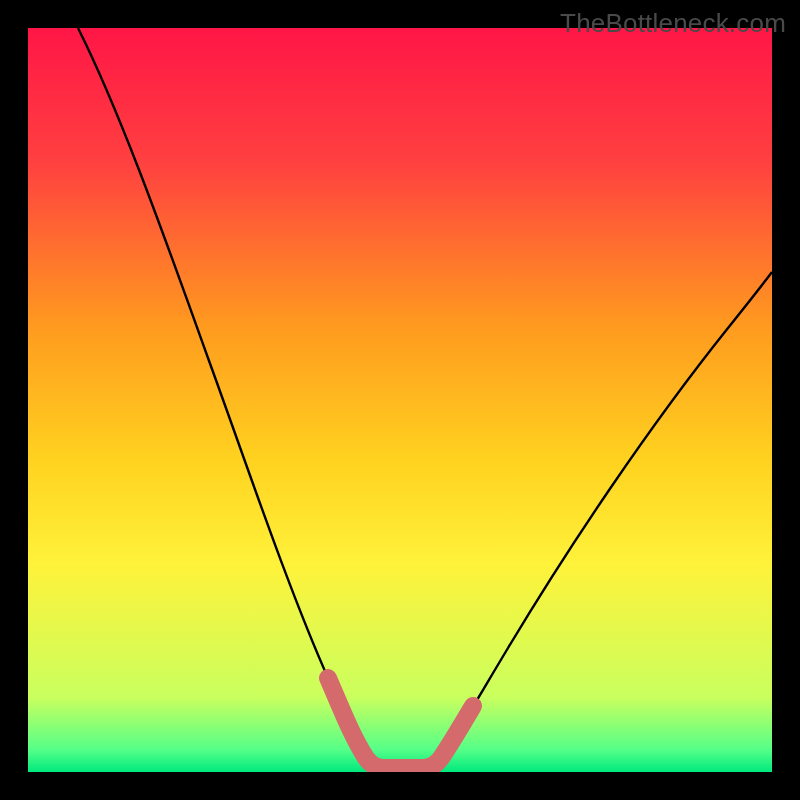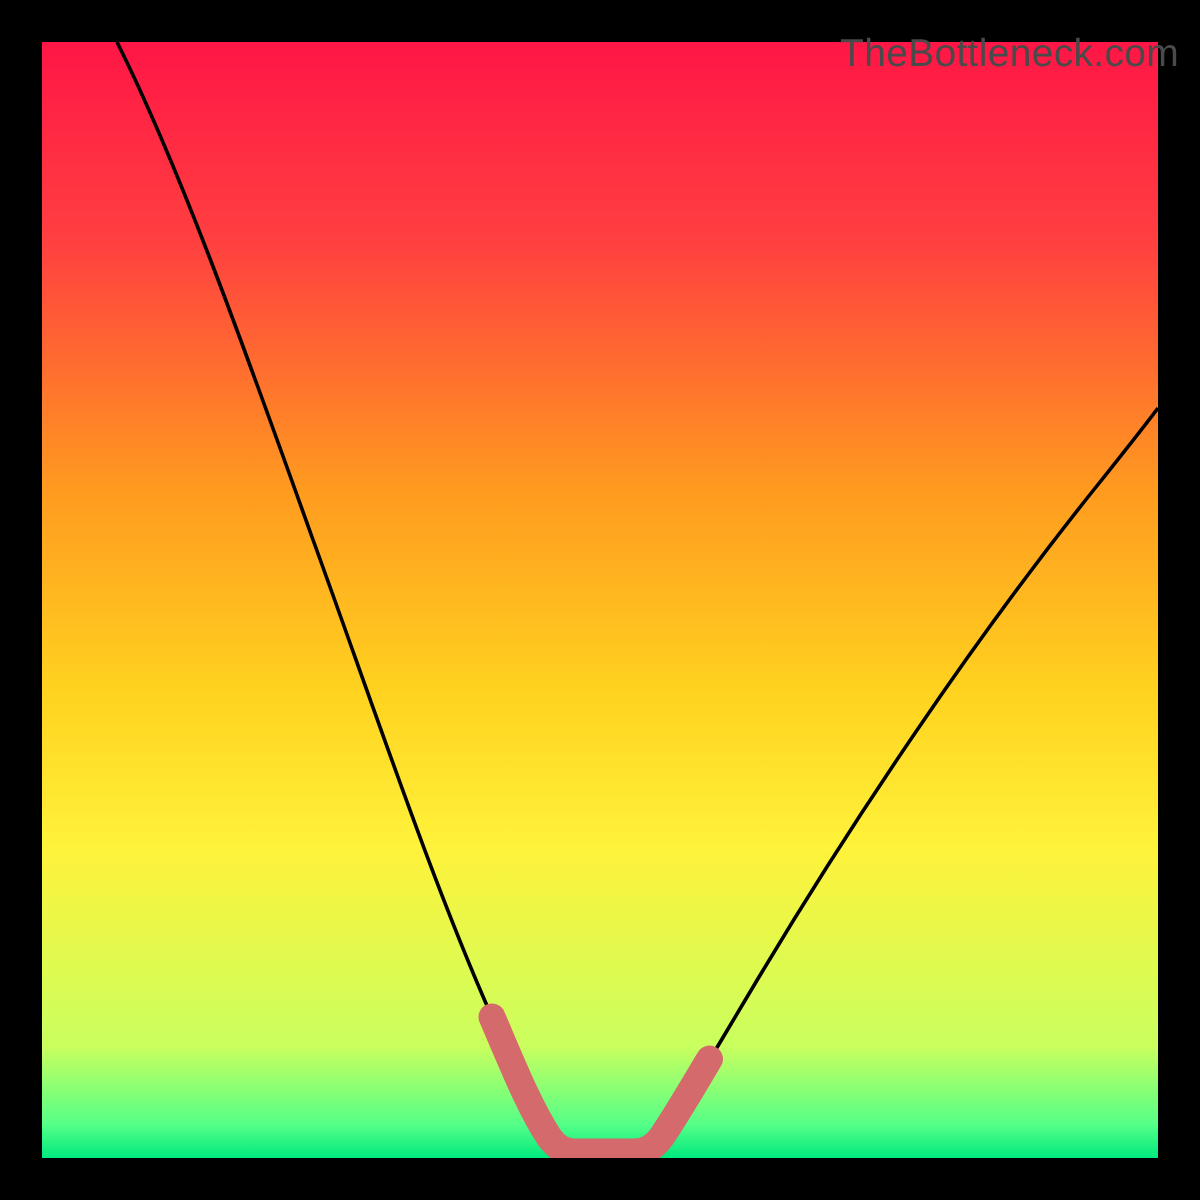--- a/index.html
+++ b/index.html
@@ -22,21 +22,21 @@
   }
   .gradient-bg {
     position: absolute;
     left: 0;
     top: 0;
     width: 100%;
     height: 100%;
   }
   .watermark {
     position: absolute;
-    top: 20px;
+    top: 8px;
     right: 14px;
     color: #4a4a4a;
     font-size: 26px;
     font-weight: 500;
     letter-spacing: 0.2px;
     z-index: 10;
   }
   .curve-svg {
     position: absolute;
     left: 0;

